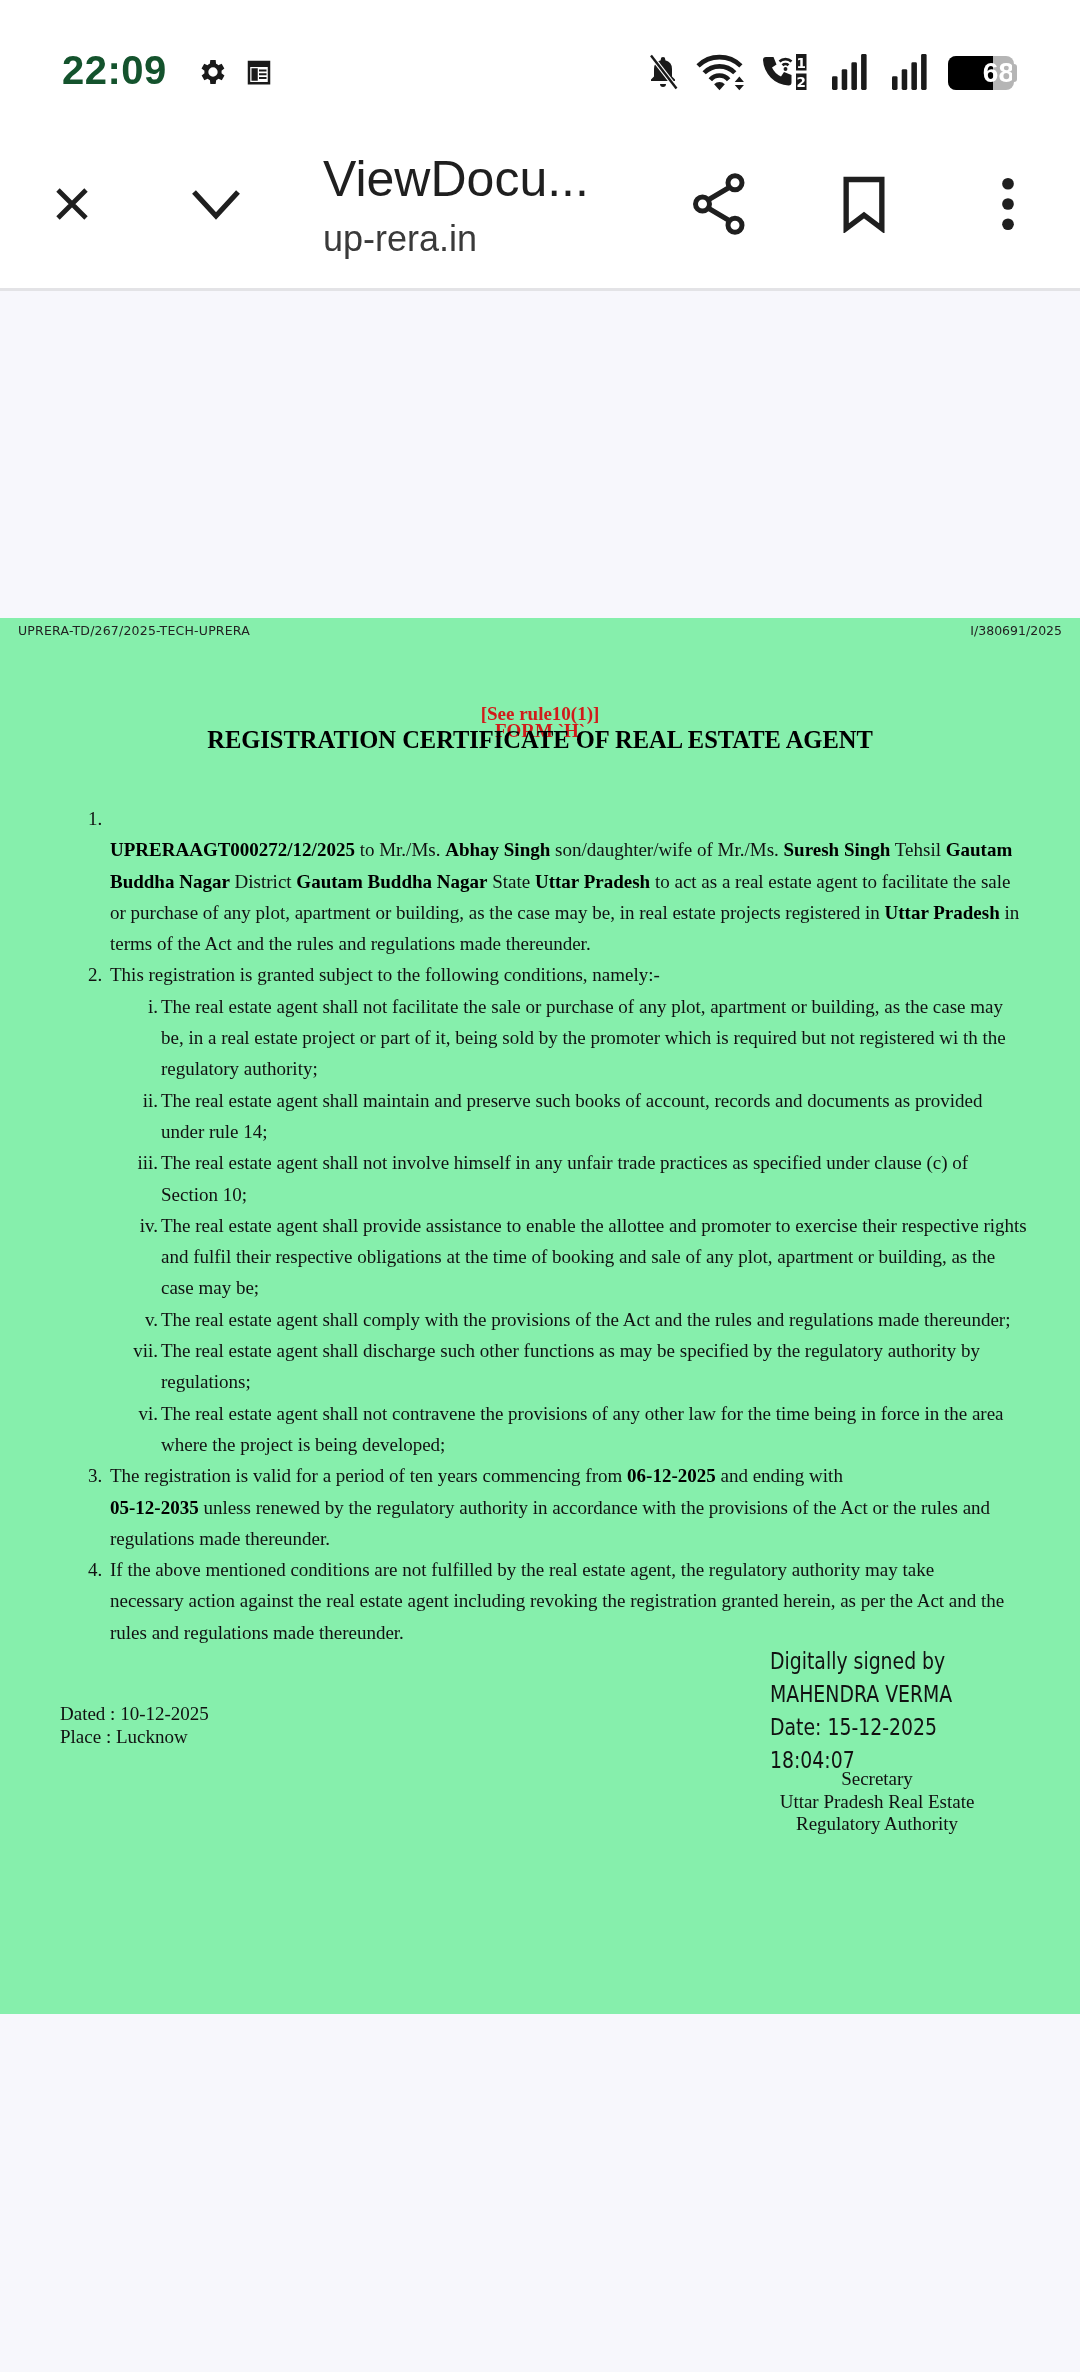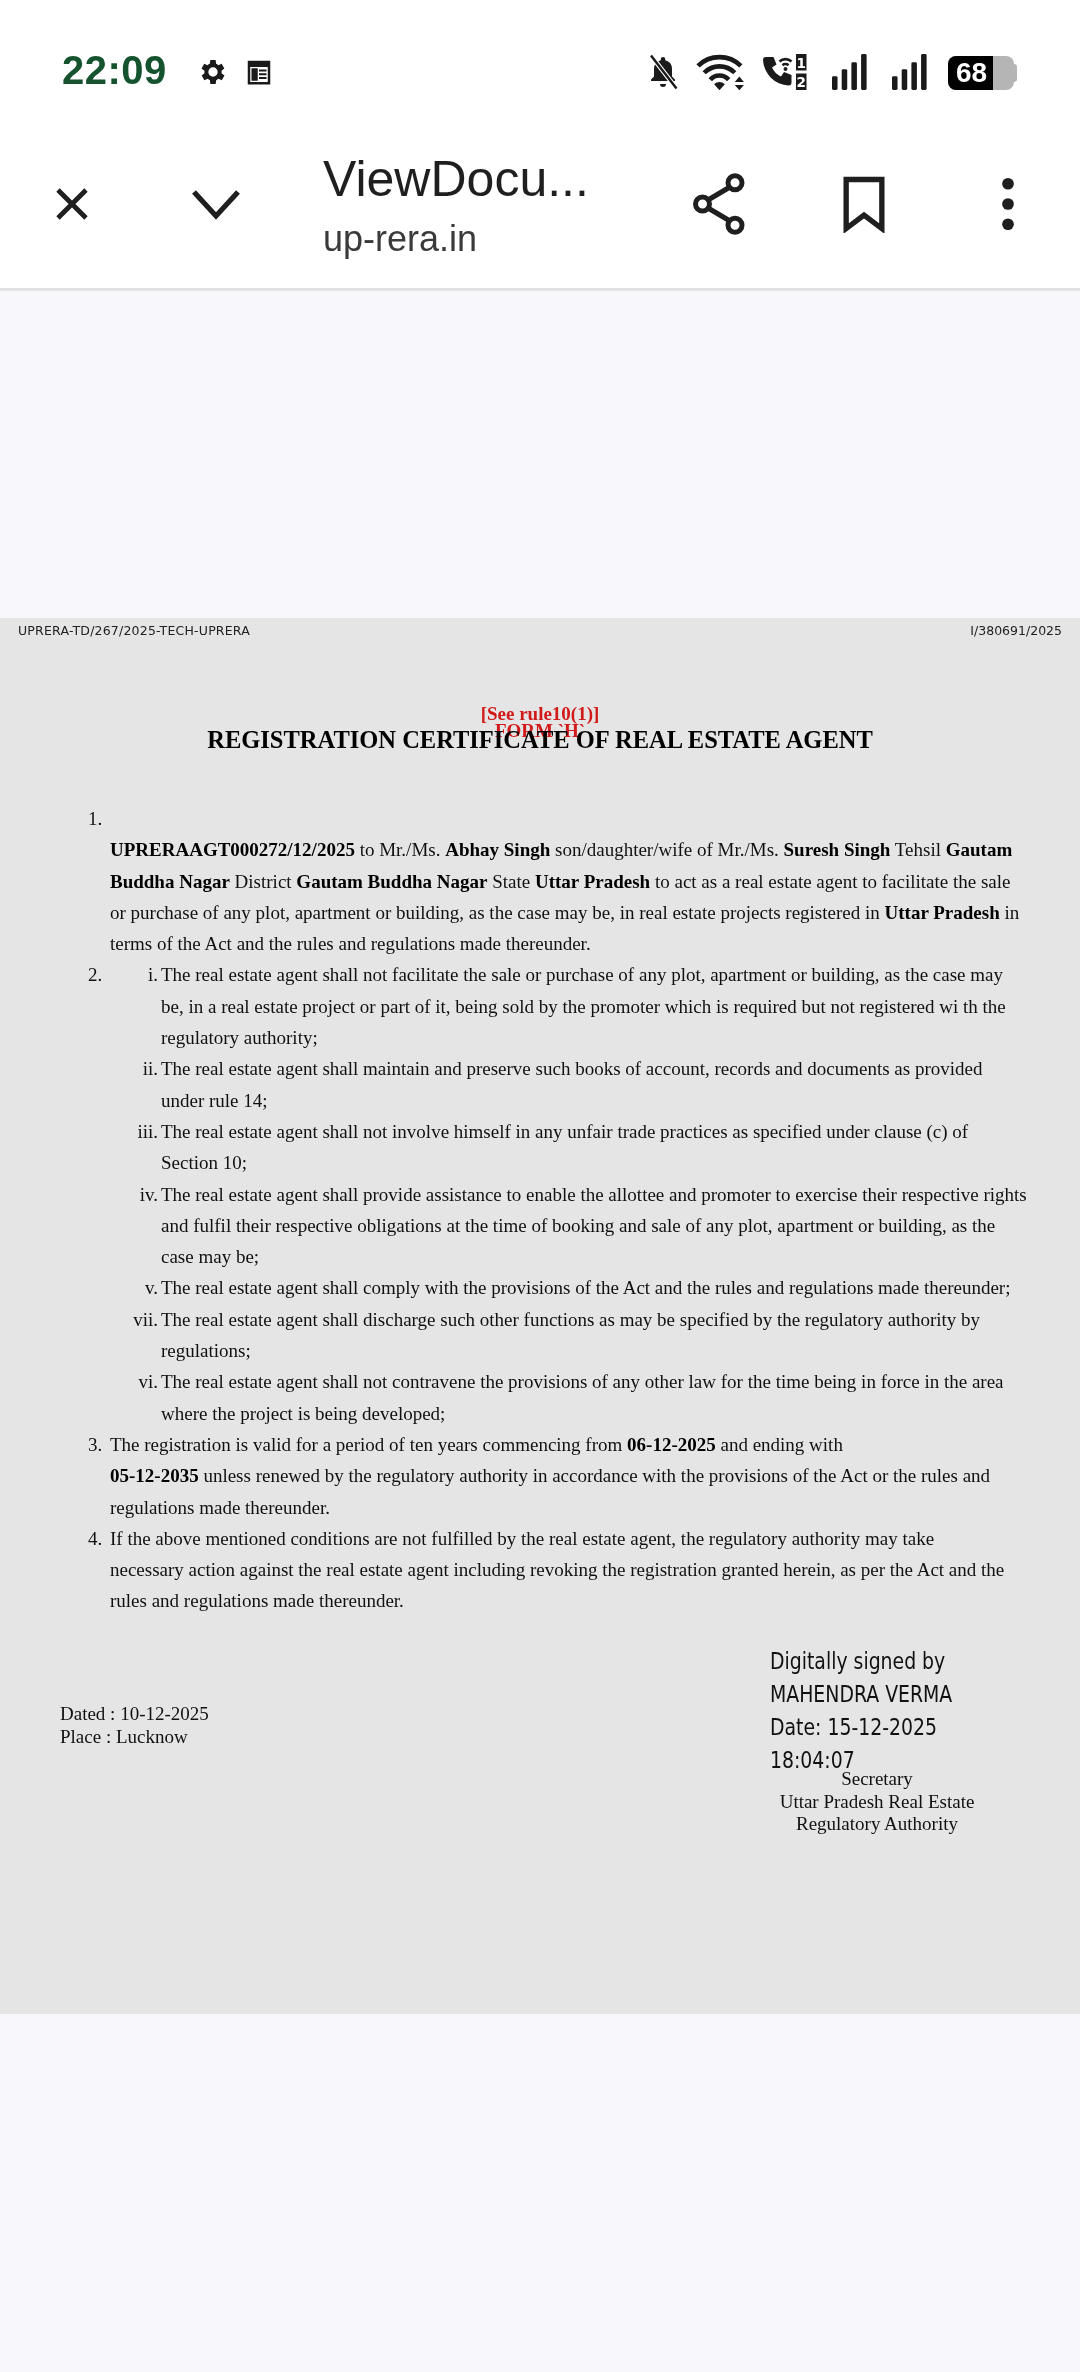--- a/index.html
+++ b/index.html
@@ -5,32 +5,32 @@
   * { box-sizing: border-box; margin: 0; padding: 0; }
   html, body { width: 1080px; height: 2372px; overflow: hidden; background: #f7f7fc; }
   body { position: relative; font-family: "Liberation Sans", sans-serif; color: #1a1a1a; }
 
   
   .statusbar { position: absolute; left: 0; top: 0; width: 1080px; height: 140px; background: #ffffff; }
   .sb-time { position: absolute; left: 62px; top: 48px; font-size: 40px; font-weight: bold; letter-spacing: 0.5px; color: #14532d; }
   .sb-icon { position: absolute; }
   .battery { position: absolute; left: 948px; top: 56px; width: 66px; height: 34px; border-radius: 8px; background: #b5b5b5; overflow: hidden; }
   .battery-fill { position: absolute; left: 0; top: 0; bottom: 0; background: #000; }
-  .battery-text { position: absolute; left: 0; right: 0; top: 0; bottom: 0; text-align: left; padding-left: 8px; line-height: 34px; font-size: 28px; font-weight: bold; color: #fff; }
+  .battery-text { position: absolute; left: 0; right: 0; top: 0; bottom: 0; text-align: right; padding-left: 8px; line-height: 34px; font-size: 28px; font-weight: bold; color: #fff; }
   .battery-nub { position: absolute; left: 1012px; top: 64px; width: 5px; height: 18px; background: #b5b5b5; border-radius: 0 3px 3px 0; }
 
   
   .toolbar { position: absolute; left: 0; top: 140px; width: 1080px; height: 148px; background: #ffffff; }
   .toolbar-divider { position: absolute; left: 0; top: 288px; width: 1080px; height: 3px; background: #e3e3e6; }
   .tb-btn { position: absolute; display: flex; align-items: center; justify-content: center; width: 80px; height: 80px; }
   .tb-title { position: absolute; left: 323px; top: 150px; font-size: 50px; color: #1f1f1f; white-space: nowrap; }
   .tb-url { position: absolute; left: 323px; top: 218px; font-size: 36px; color: #3a3a3a; white-space: nowrap; }
 
   
-  .page { position: absolute; left: 0; top: 618px; width: 1080px; height: 1396px; background: #e5e5e5; font-family: "Liberation Serif", serif; color: #111; }
+  .page { position: absolute; left: 0; top: 618px; width: 1080px; height: 1396px; background: #86efac; font-family: "Liberation Serif", serif; color: #111; }
   .hdr-left { position: absolute; left: 18px; top: 5px; font-family: "DejaVu Sans", sans-serif; font-size: 12.5px; color: #222; letter-spacing: 0.2px; }
   .hdr-right { position: absolute; right: 18px; top: 5px; font-family: "DejaVu Sans", sans-serif; font-size: 12.5px; color: #222; }
   .form-h { position: absolute; left: 0; width: 1080px; top: 62px; text-align: center; font-size: 19px; font-weight: bold; color: #d11a1a; margin-top: 40px; }
   .see-rule { position: absolute; left: 0; width: 1080px; top: 85px; text-align: center; font-size: 19px; font-weight: bold; color: #d11a1a; }
   .cert-title { position: absolute; left: 0; width: 1080px; top: 108px; text-align: center; font-size: 24.5px; font-weight: bold; color: #000; }
 
   .body-text { position: absolute; left: 88px; top: 185px; width: 940px; font-size: 19px; line-height: 31.3px; color: #111; }
   .para { position: relative; padding-left: 22px; }
   .para .num { position: absolute; left: 0; top: 0; }
   .sub { position: relative; padding-left: 73px; }
@@ -154,20 +154,21 @@
 
   <div class="body-text">
     <div class="para">
       <span class="num">1.</span>
       <br>
       <b>UPRERAAGT000272/12/2025</b><span> to Mr./Ms. </span><b>Abhay Singh</b><span> son/daughter/wife of Mr./Ms. </span><b>Suresh Singh</b><span> Tehsil </span><b>Gautam Buddha Nagar</b><span> District </span><b>Gautam Buddha Nagar</b><span> State </span><b>Uttar Pradesh</b><span> to act as a real estate agent to facilitate the sale or purchase of any plot, apartment or building, as the case may be, in real estate projects registered in </span><b>Uttar Pradesh</b><span> in terms of the Act and the rules and regulations made thereunder.</span>
     </div>
 
     <div class="para">
       <span class="num">2.</span>
+      <span>This registration is granted subject to the following conditions, namely:-</span>
       <div id="conditions" style="margin-left:-22px;">
           <div class="sub"><span class="rn">i.</span><span>The real estate agent shall not facilitate the sale or purchase of any plot, apartment or building, as the case may be, in a real estate project or part of it, being sold by the promoter which is required but not registered wi th the regulatory authority;</span></div>
           <div class="sub"><span class="rn">ii.</span><span>The real estate agent shall maintain and preserve such books of account, records and documents as provided under rule 14;</span></div>
           <div class="sub"><span class="rn">iii.</span><span>The real estate agent shall not involve himself in any unfair trade practices as specified under clause (c) of Section 10;</span></div>
           <div class="sub"><span class="rn">iv.</span><span>The real estate agent shall provide assistance to enable the allottee and promoter to exercise their respective rights and fulfil their respective obligations at the time of booking and sale of any plot, apartment or building, as the case may be;</span></div>
           <div class="sub"><span class="rn">v.</span><span>The real estate agent shall comply with the provisions of the Act and the rules and regulations made thereunder;</span></div>
           <div class="sub"><span class="rn">vii.</span><span>The real estate agent shall discharge such other functions as may be specified by the regulatory authority by regulations;</span></div>
           <div class="sub"><span class="rn">vi.</span><span>The real estate agent shall not contravene the provisions of any other law for the time being in force in the area where the project is being developed;</span></div>
         </div>
     </div>

